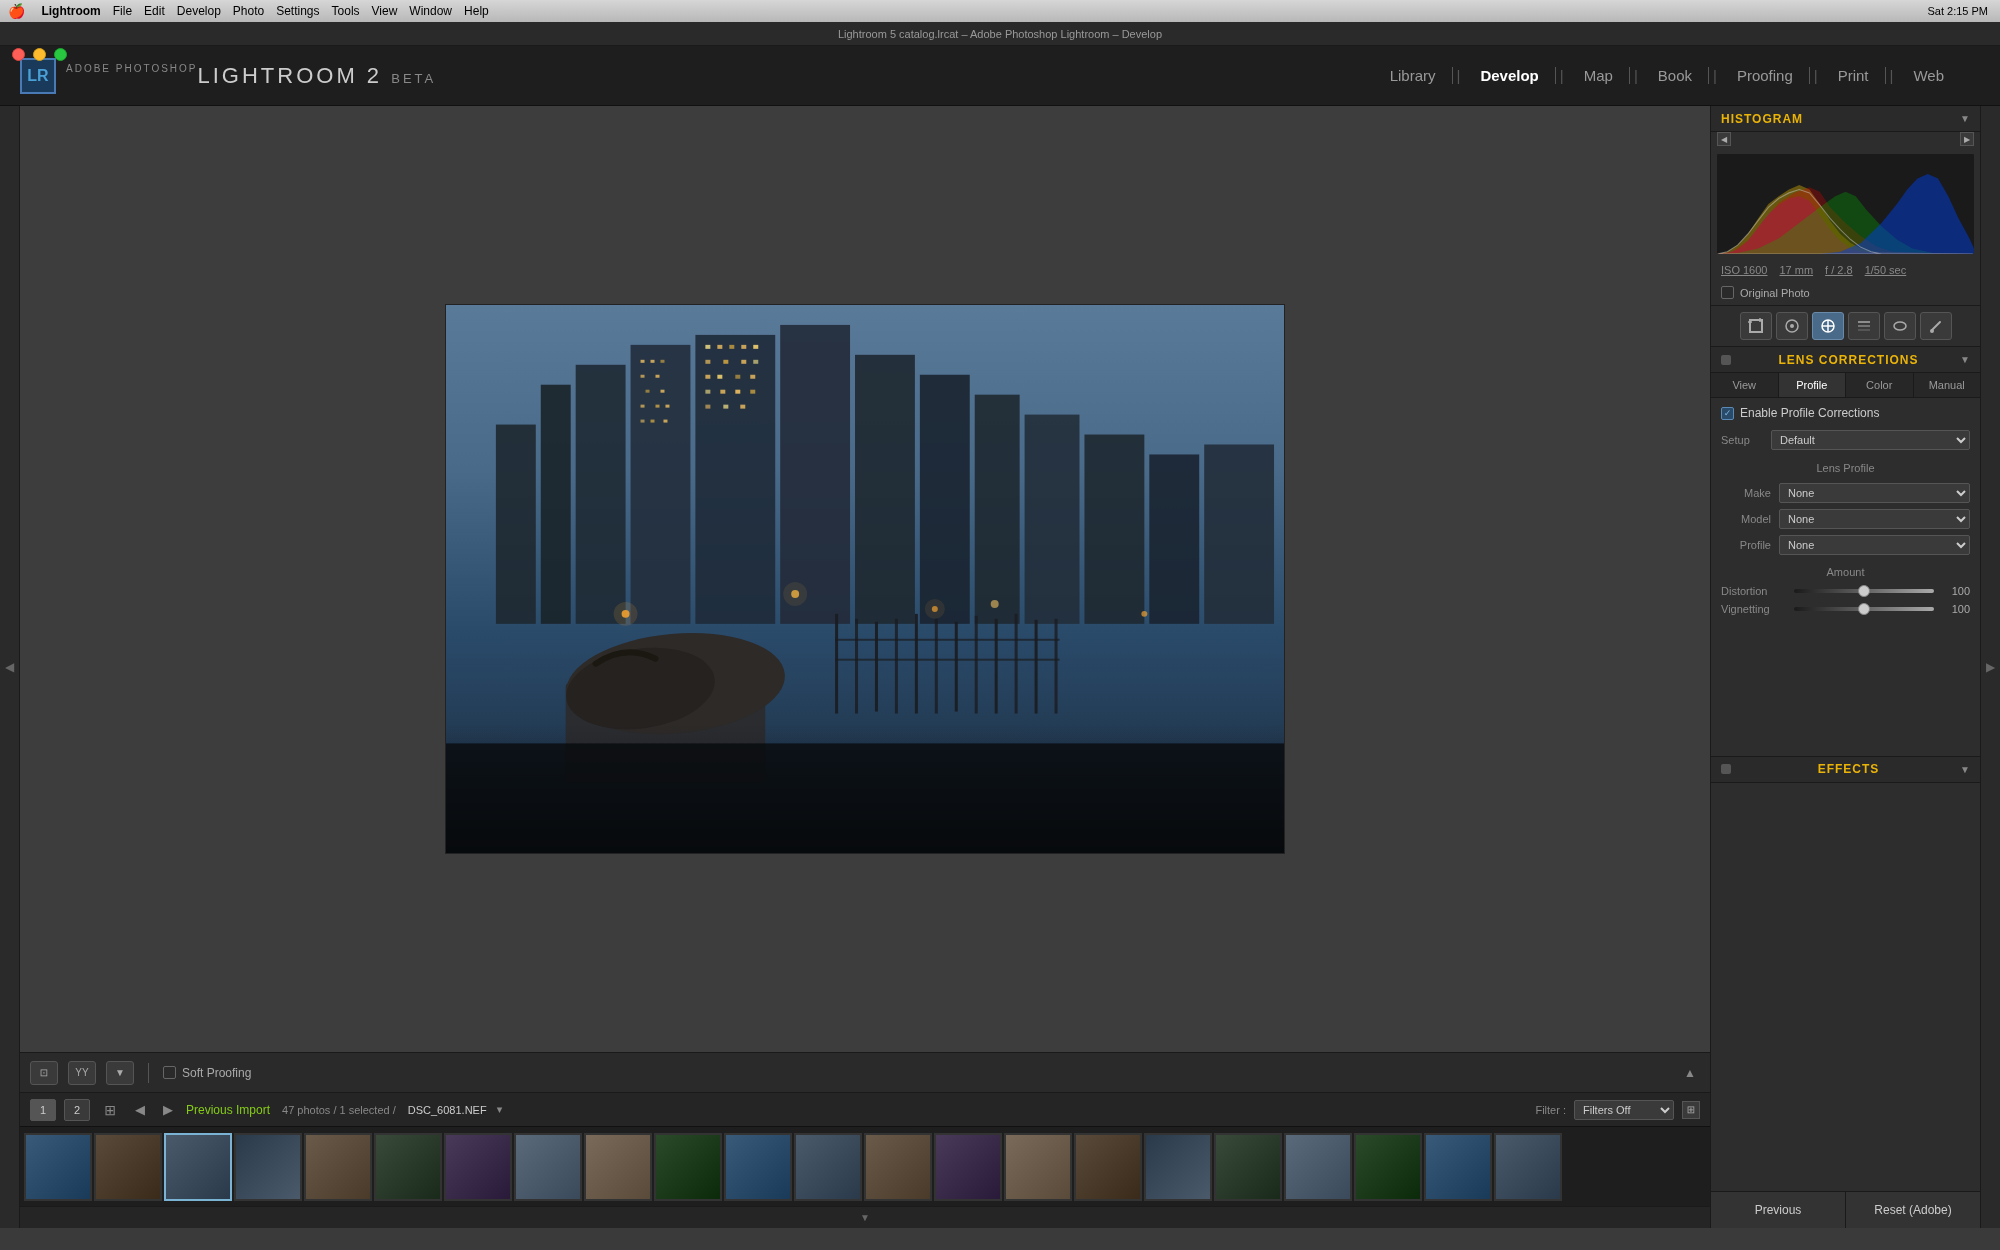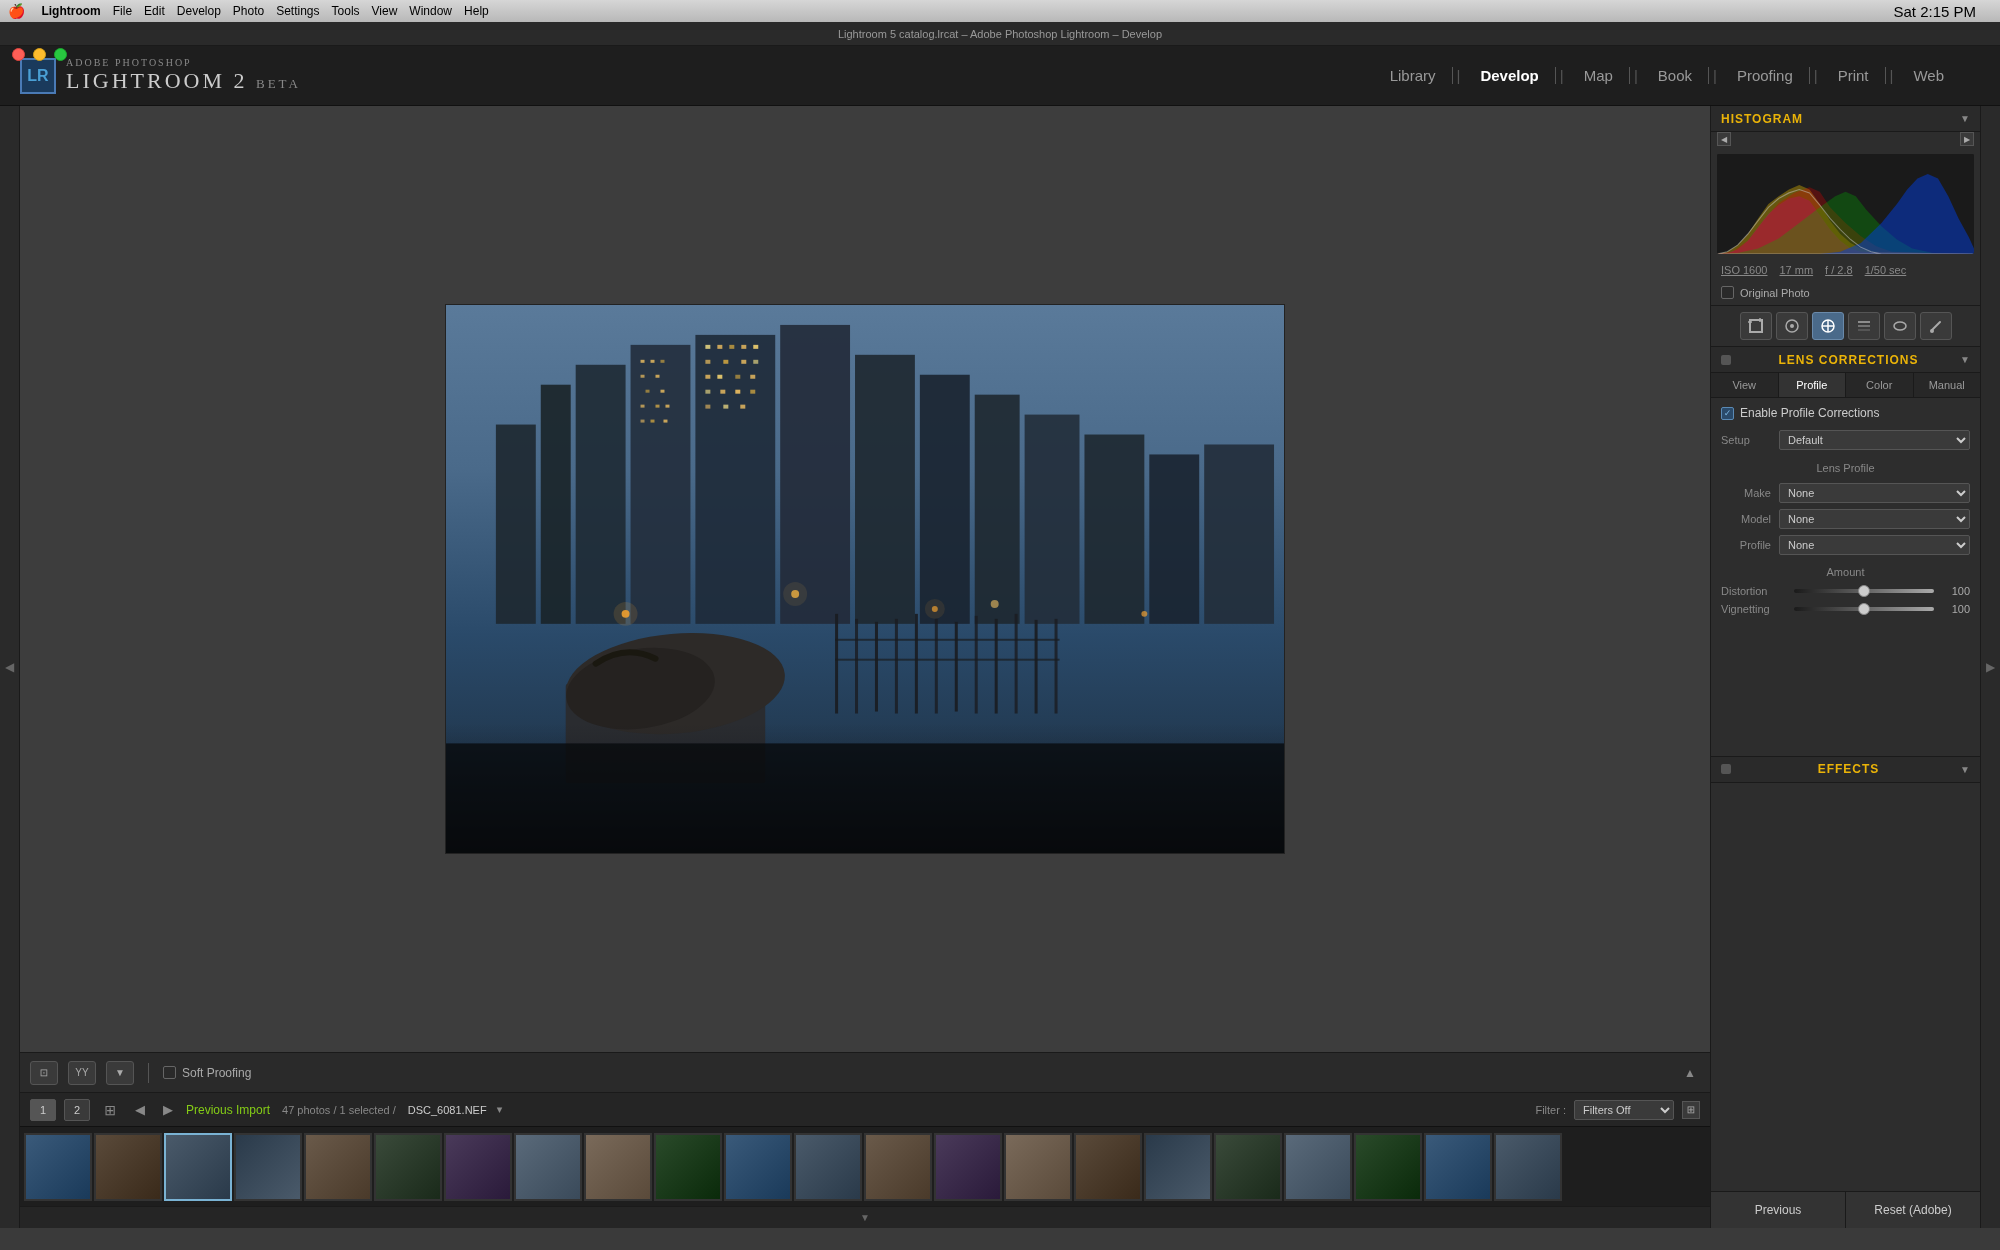--- a/index.html
+++ b/index.html
@@ -25,25 +25,25 @@
       font-size: 12px;
       color: #000;
       position: relative;
       z-index: 100;
     }
     .mac-menubar .apple-logo { font-size: 14px; margin-right: 4px; }
     .mac-menubar span { font-weight: 500; cursor: default; }
     .mac-menubar .bold { font-weight: 700; }
     .mac-menubar-right {
       position: absolute;
-      right: 24px;
+      right: 12px;
       display: flex;
       align-items: center;
       gap: 8px;
-      font-size: 15px;
+      font-size: 11px;
     }
 
     
     .title-bar {
       height: 24px;
       background: #2a2a2a;
       display: flex;
       align-items: center;
       justify-content: center;
       font-size: 11px;
@@ -89,22 +89,21 @@
       display: flex;
       align-items: center;
       justify-content: center;
       font-size: 16px;
       font-weight: 700;
       color: #4a9fd4;
       margin-right: 10px;
     }
     .app-title {
       display: flex;
-      flex-direction: column;
-      font-family: Liberation Serif, serif;
+      flex-direction: row;
     }
     .app-title-top {
       font-size: 10px;
       color: #888;
       letter-spacing: 2px;
       text-transform: uppercase;
     }
     .app-title-bottom {
       font-size: 22px;
       font-weight: 300;
@@ -538,21 +537,20 @@
       justify-content: center;
       font-size: 9px;
       color: #7ab5e0;
     }
     .corrections-label { font-size: 12px; color: #ccc; }
 
     .setup-row {
       padding: 2px 10px 8px;
       display: flex;
       align-items: center;
-      gap: 8px;
     }
     .setup-label { font-size: 11px; color: #888; min-width: 50px; }
     .setup-select {
       flex: 1;
       height: 20px;
       background: #3a3a3a;
       border: 1px solid #555;
       color: #ccc;
       font-size: 11px;
       padding: 0 4px;

